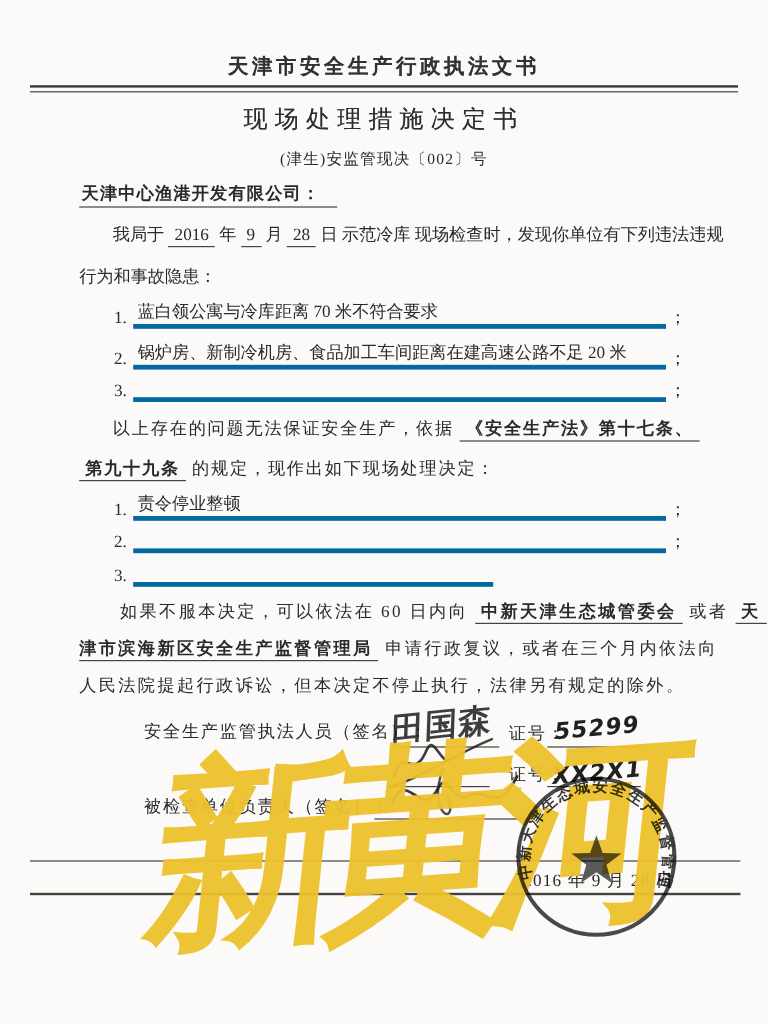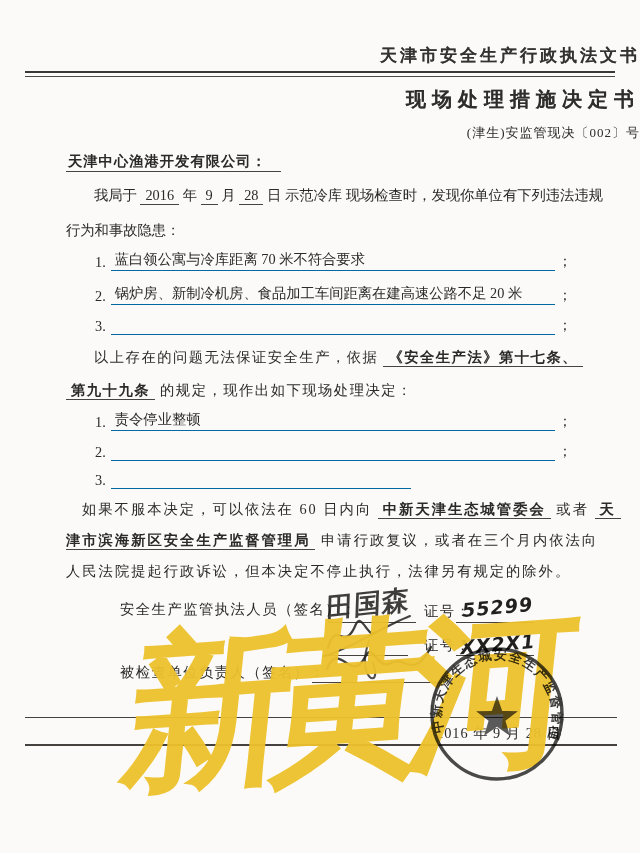--- a/index.html
+++ b/index.html
@@ -5,34 +5,34 @@
   html,body{margin:0;padding:0;}
   body{
     width:640px;height:853px;
     font-family:"Liberation Serif","DejaVu Serif",serif;
     background:#efeeec;
   }
   .page{
     position:relative;width:640px;height:853px;overflow:hidden;
     background:#fbfaf8;color:#2b2a28;
   }
-  .center{position:absolute;left:0;width:640px;text-align:right;white-space:nowrap;}
+  .center{position:absolute;left:0;width:640px;text-align:center;white-space:nowrap;}
   .letterhead{top:44px;font-size:17px;font-weight:700;letter-spacing:3px;color:#343230;}
   .rule{position:absolute;left:25px;width:590px;top:71px;height:3px;
         border-top:2px solid #3a3836;border-bottom:1px solid #4a4846;}
-  .doctitle{top:86px;font-size:20px;font-weight:700;letter-spacing:6px;color:#2f2d2b;}
+  .doctitle{top:86px;font-size:20px;font-weight:400;letter-spacing:6px;color:#2f2d2b;}
   .docno{top:124px;font-size:13px;letter-spacing:1px;}
   .line{position:absolute;white-space:nowrap;font-size:14.3px;color:#2b2a28;}
   .u{border-bottom:1px solid #474340;padding:0 5px 1px;}
   .addressee{left:66px;top:152px;font-weight:600;letter-spacing:1px;}
   .addressee .u{padding:0 14px 2px 2px;}
   .item-row{position:absolute;left:95px;width:477px;display:flex;align-items:flex-end;
             font-size:14.3px;white-space:nowrap;}
   .item-no{margin-right:5px;}
-  .item-fill{flex:1;border-bottom:1px solid #0369a1;padding:0 4px 1px;overflow:hidden;}
+  .item-fill{flex:1;border-bottom:4px solid #0369a1;padding:0 4px 1px;overflow:hidden;}
   .item-fill.short{flex:none;width:292px;}
   .item-tail{margin-left:3px;}
   .ls{letter-spacing:2px;}
   .ls1{letter-spacing:1.5px;}
   .sigline{position:absolute;height:0;border-bottom:1px solid #45413e;}
   .handsig{position:absolute;font-size:27px;font-weight:700;color:#1f1d1b;
            transform:rotate(-6deg) skewX(-8deg);opacity:.85;letter-spacing:1px;z-index:6;}
   .handnum{position:absolute;font-size:19px;font-style:italic;font-weight:600;color:#22201e;
            transform:rotate(-5deg);letter-spacing:1px;z-index:6;
            font-family:"DejaVu Sans","Liberation Sans",sans-serif;}
@@ -108,21 +108,21 @@
   <div class="item-row" style="top:442px;">
     <span class="item-no">2.</span>
     <span class="item-fill"></span>
     <span class="item-tail">；</span>
   </div>
   <div class="item-row" style="top:472px;">
     <span class="item-no">3.</span>
     <span class="item-fill short"></span>
   </div>
 
-  <div class="line ls" style="left:54px;top:500px;text-indent:28px;">
+  <div class="line ls" style="left:72px;top:500px;text-indent:28px;">
     <span>如果不服本决定，可以依法在 60 日内向</span>
     <span class="u" style="font-weight:600;">中新天津生态城管委会</span>
     <span>或者</span>
     <span class="u" style="font-weight:600;">天</span>
   </div>
   <div class="line ls" style="left:66px;top:531px;">
     <span class="u" style="font-weight:600;padding-left:0;">津市滨海新区安全生产监督管理局</span>
     <span>申请行政复议，或者在三个月内依法向</span>
   </div>
   <div class="line ls" style="left:66px;top:562px;">人民法院提起行政诉讼，但本决定不停止执行，法律另有规定的除外。</div>

